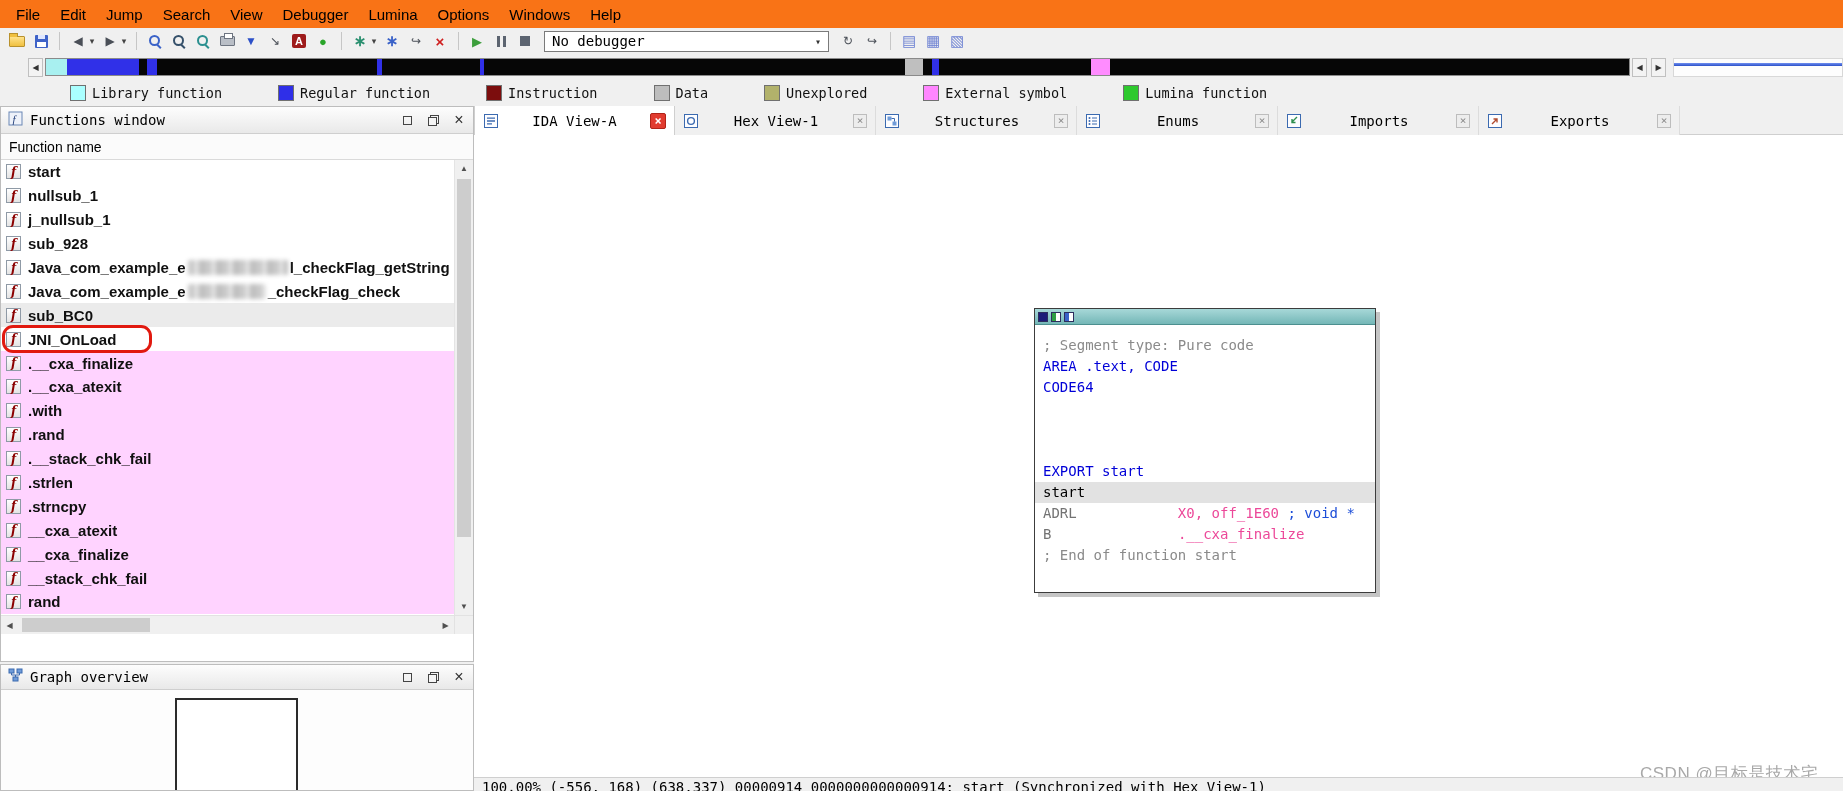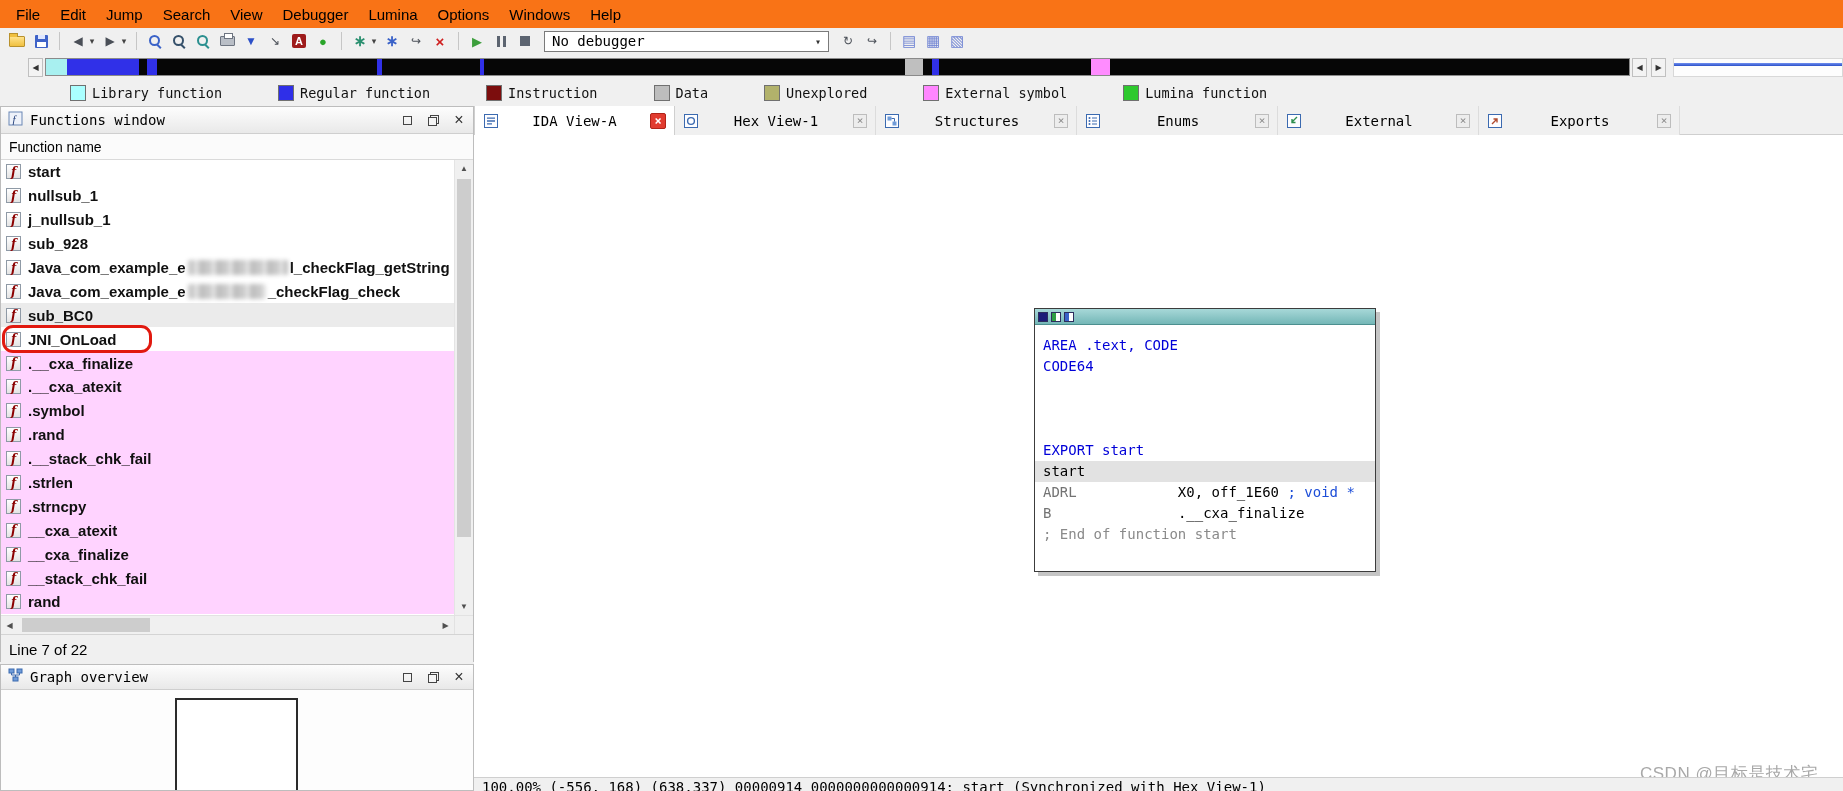--- a/index.html
+++ b/index.html
@@ -115,21 +115,21 @@
   .graph-node { position:absolute; left:560px; top:173px; width:342px; background:#fff; border:1px solid #3c3c3c; box-shadow:4px 4px 0 rgba(150,150,150,.55); }
   .node-titlebar { height:16px; background:linear-gradient(#a7d8d8,#74b7b7); border-bottom:1px solid #4c8f8f; display:flex; align-items:center; gap:3px; padding:0 3px; }
   .node-ic { width:10px; height:10px; border:1px solid #2d2d5e; display:inline-block; }
   .node-ic.n1 { background:#1c1c78; }
   .node-ic.n2 { background:linear-gradient(90deg,#2f9e44 55%,#fff 55%); }
   .node-ic.n3 { background:linear-gradient(90deg,#3a62c8 55%,#fff 55%); }
   .node-code { padding:10px 8px 26px 8px; }
   .asm-line { white-space:pre; height:21px; line-height:21px; font-family:"DejaVu Sans Mono",monospace; font-size:14px; }
   .asm-line.hl { background:#e2e2e2; margin:0 -8px; padding:0 8px; }
   .c-cmt { color:#8a8a8a; } .c-kw { color:#0000d8; } .c-mn { color:#737373; }
-  .c-op { color:#000000; } .c-refcmt { color:#1d4ed8; } .c-lbl { color:#000; }
+  .c-op { color:#ec4899; } .c-refcmt { color:#1d4ed8; } .c-lbl { color:#000; }
 
   .watermark { position:absolute; left:1166px; top:627px; font-size:17px; color:#a8a8a8; letter-spacing:.5px; }
 
   .status-bar { height:14px; flex:0 0 auto; background:#f0f0f0; border-top:1px solid #cfcfcf; overflow:hidden; padding-left:8px; }
   .status-bar span { font-family:"DejaVu Sans Mono",monospace; font-size:14px; line-height:17px; white-space:nowrap; }
 </style>
 </head>
 <body>
 
 <div class="menu-bar">
@@ -314,21 +314,21 @@
         <div class="fn-row extern">
           <span class="fn-icon">f</span>
           <span class="fn-name">.__cxa_finalize</span>
         </div>
         <div class="fn-row extern">
           <span class="fn-icon">f</span>
           <span class="fn-name">.__cxa_atexit</span>
         </div>
         <div class="fn-row extern">
           <span class="fn-icon">f</span>
-          <span class="fn-name">.symbol</span>
+          <span class="fn-name">.with</span>
         </div>
         <div class="fn-row extern">
           <span class="fn-icon">f</span>
           <span class="fn-name">.rand</span>
         </div>
         <div class="fn-row extern">
           <span class="fn-icon">f</span>
           <span class="fn-name">.__stack_chk_fail</span>
         </div>
         <div class="fn-row extern">
@@ -367,23 +367,20 @@
   </div>
   <div class="h-scrollrow">
     <div class="h-scroll">
       <div class="scroll-arrow">◀</div>
       <div class="h-track">
           <div class="h-thumb"></div>
         </div>
       <div class="scroll-arrow">▶</div>
     </div>
     <div class="scroll-corner"></div>
-  </div>
-  <div class="fn-status">
-    <span>Line 7 of 22</span>
   </div>
 </div>
 
 <div class="panel overview-panel">
   <div class="panel-titlebar">
     <span class="panel-icon"><svg width="15" height="15" viewBox="0 0 15 15">
           <rect x="1" y="1" width="5" height="4" fill="#6f9bd8" stroke="#3b6ab0"></rect>
           <rect x="9" y="1" width="5" height="4" fill="#6f9bd8" stroke="#3b6ab0"></rect>
           <rect x="5" y="9" width="5" height="4" fill="#6f9bd8" stroke="#3b6ab0"></rect>
           <path d="M3.5 5v2h4v2M11.5 5v2h-4" stroke="#3b6ab0" fill="none"></path>
@@ -451,21 +448,21 @@
         <span class="tab-label">Enums</span>
         <span class="tab-close gray">×</span>
       </div>
       <div class="tab">
         <span class="tab-icon">
           <svg width="16" height="16" viewBox="0 0 16 16">
             <rect x="1.5" y="1.5" width="13" height="13" fill="#fdfdff" stroke="#3b6ab0"></rect>
             <path d="M11 4L6 9M6 6v3.5h3.5" stroke="#2e8f4e" stroke-width="1.4" fill="none"></path>
           </svg>
         </span>
-        <span class="tab-label">External</span>
+        <span class="tab-label">Imports</span>
         <span class="tab-close gray">×</span>
       </div>
       <div class="tab">
         <span class="tab-icon">
           <svg width="16" height="16" viewBox="0 0 16 16">
             <rect x="1.5" y="1.5" width="13" height="13" fill="#fdfdff" stroke="#3b6ab0"></rect>
             <path d="M5 11l5-5M10 9.5V6H6.5" stroke="#b04a2e" stroke-width="1.4" fill="none"></path>
           </svg>
         </span>
         <span class="tab-label">Exports</span>
@@ -473,20 +470,21 @@
       </div>
     </div>
   <div class="view-canvas">
     <div class="graph-node">
       <div class="node-titlebar">
         <span class="node-ic n1"></span>
         <span class="node-ic n2"></span>
         <span class="node-ic n3"></span>
       </div>
       <div class="node-code">
+          <div class="asm-line"><span class="c-cmt">; Segment type: Pure code</span></div>
           <div class="asm-line"><span class="c-kw">AREA .text, CODE</span></div>
           <div class="asm-line"><span class="c-kw">CODE64</span></div>
           <div class="asm-line"> </div>
           <div class="asm-line"> </div>
           <div class="asm-line"> </div>
           <div class="asm-line"><span class="c-kw">EXPORT start</span></div>
           <div class="asm-line hl"><span class="c-lbl">start</span></div>
           <div class="asm-line"><span class="c-mn">ADRL</span><span class="c-op">            X0, off_1E60 </span><span class="c-refcmt">; void *</span></div>
           <div class="asm-line"><span class="c-mn">B</span><span class="c-op">               </span><span class="c-op">.__cxa_finalize</span></div>
           <div class="asm-line"><span class="c-cmt">; End of function start</span></div>

